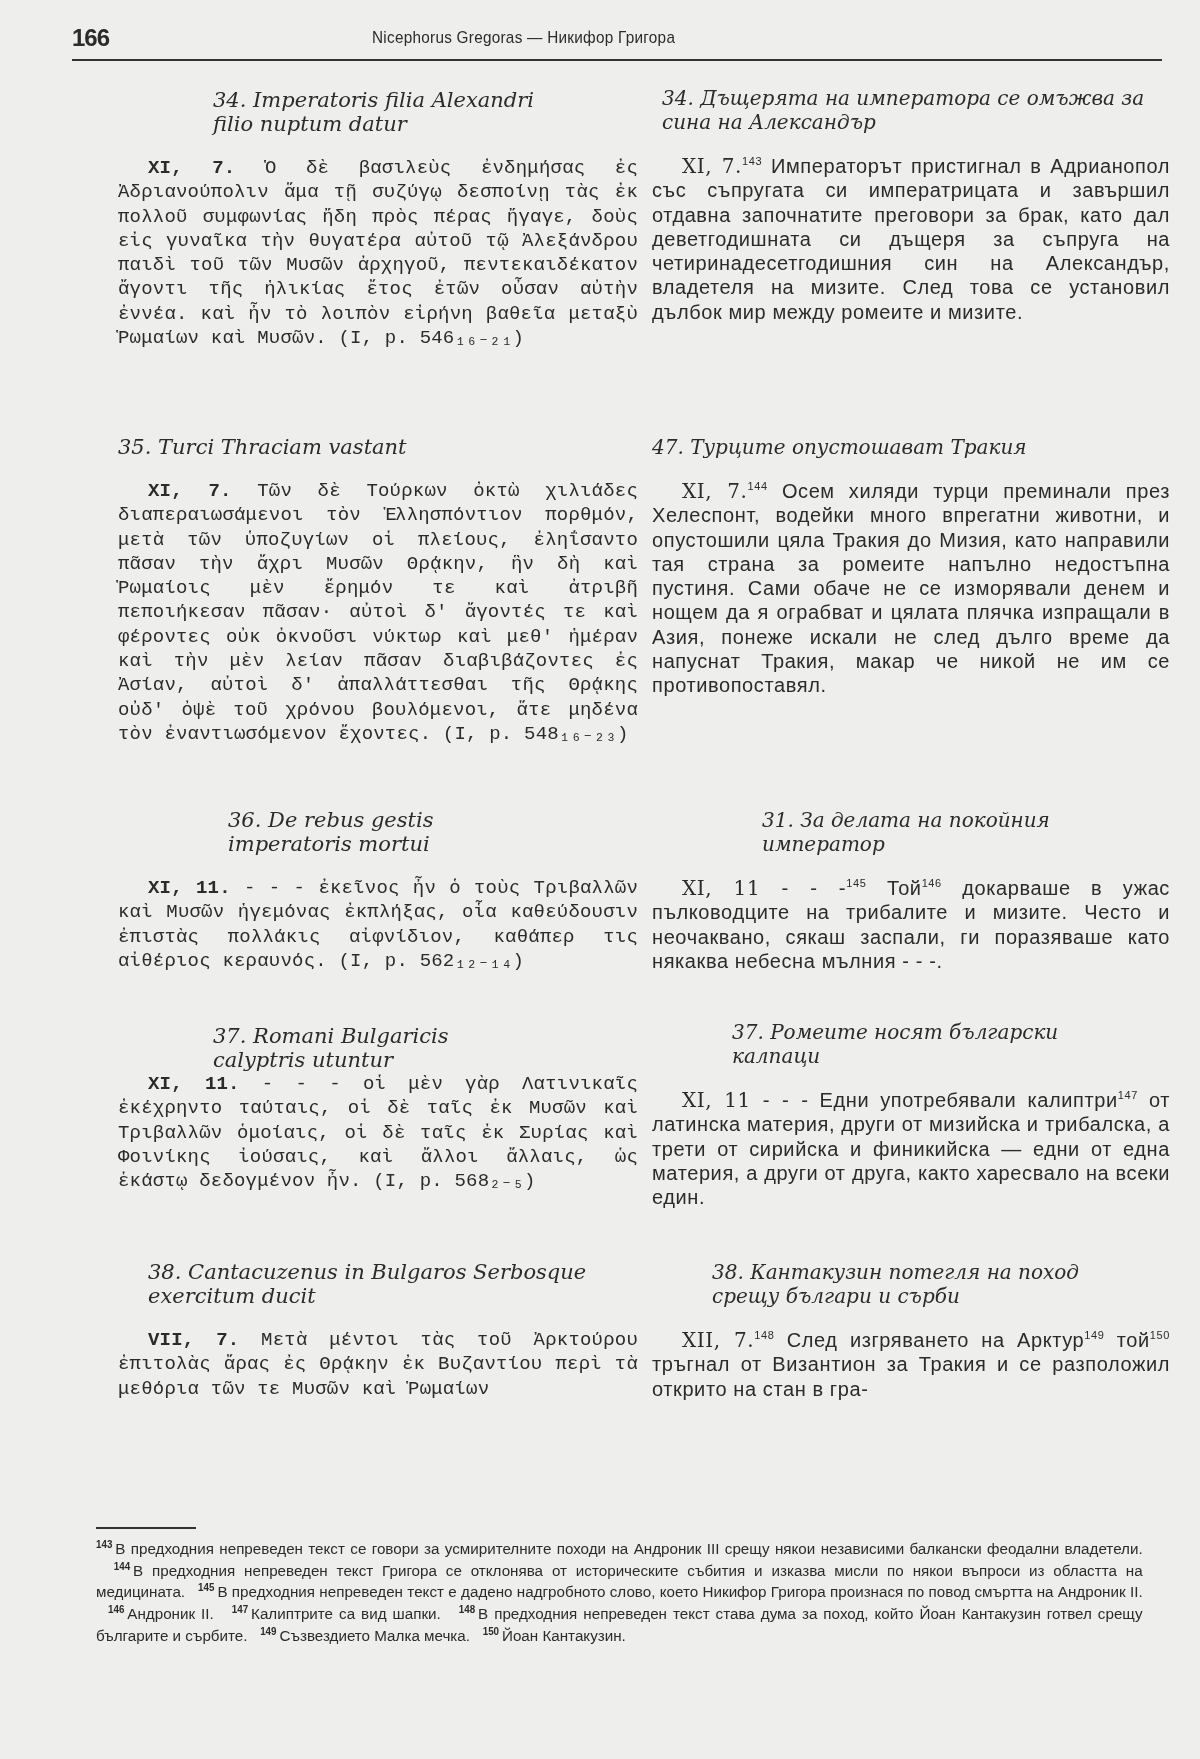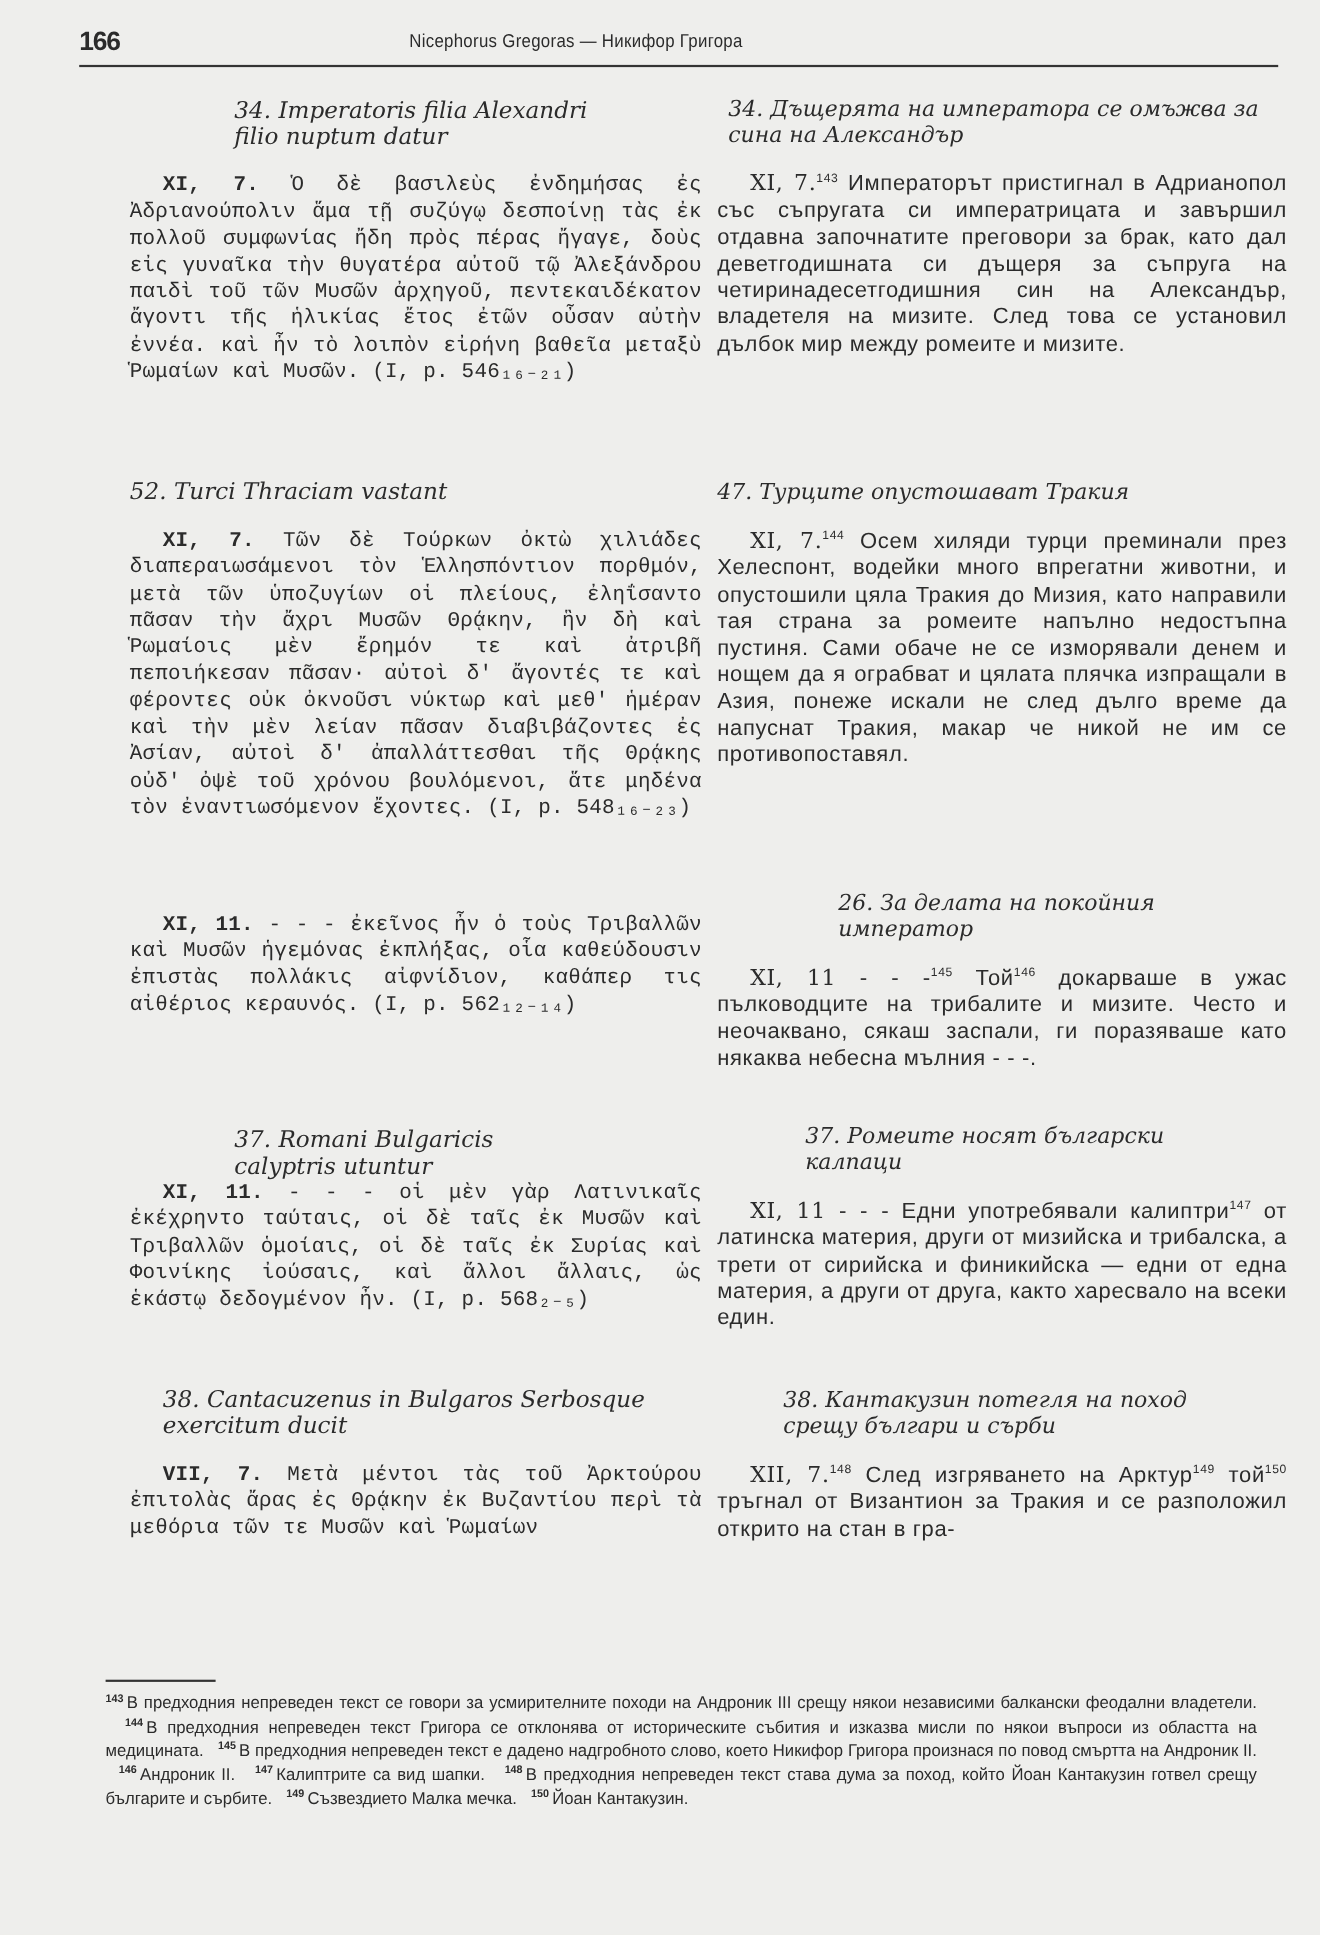--- a/index.html
+++ b/index.html
@@ -57,25 +57,26 @@
     <div class="head-rule"></div>
   </div>
 
   <div class="col col-left greek">
     <div class="section" style="top:0px">
       <p class="sec-title" style="padding:0 95px">34. Imperatoris filia Alexandri filio nuptum datur</p>
       <p class="sec-body" style="margin-top:20px"><span class="ref">XI, 7.</span> <span>Ὁ δὲ βασιλεὺς ἐνδημήσας ἐς Ἀδριανούπολιν ἅμα τῇ συζύγῳ δεσποίνῃ τὰς ἐκ πολλοῦ συμφωνίας ἤδη πρὸς πέρας ἤγαγε, δοὺς εἰς γυναῖκα τὴν θυγατέρα αὐτοῦ τῷ Ἀλεξάνδρου παιδὶ τοῦ τῶν Μυσῶν ἀρχηγοῦ, πεντεκαιδέκατον ἄγοντι τῆς ἡλικίας ἔτος ἐτῶν οὖσαν αὐτὴν ἐννέα. καὶ ἦν τὸ λοιπὸν εἰρήνη βαθεῖα μεταξὺ Ῥωμαίων καὶ Μυσῶν. (I, p. 546₁₆₋₂₁)</span></p>
     </div>
 
     <div class="section" style="top:347px">
-      <p class="sec-title">52. Turci Thraciam vastant</p>
+      <p class="sec-title">35. Turci Thraciam vastant</p>
       <p class="sec-body" style="margin-top:20px"><span class="ref">XI, 7.</span> <span>Τῶν δὲ Τούρκων ὀκτὼ χιλιάδες διαπεραιωσάμενοι τὸν Ἑλλησπόντιον πορθμόν, μετὰ τῶν ὑποζυγίων οἱ πλείους, ἐληΐσαντο πᾶσαν τὴν ἄχρι Μυσῶν Θρᾴκην, ἣν δὴ καὶ Ῥωμαίοις μὲν ἔρημόν τε καὶ ἀτριβῆ πεποιήκεσαν πᾶσαν· αὐτοὶ δ' ἄγοντές τε καὶ φέροντες οὐκ ὀκνοῦσι νύκτωρ καὶ μεθ' ἡμέραν καὶ τὴν μὲν λείαν πᾶσαν διαβιβάζοντες ἐς Ἀσίαν, αὐτοὶ δ' ἀπαλλάττεσθαι τῆς Θρᾴκης οὐδ' ὀψὲ τοῦ χρόνου βουλόμενοι, ἅτε μηδένα τὸν ἐναντιωσόμενον ἔχοντες. (I, p. 548₁₆₋₂₃)</span></p>
     </div>
 
     <div class="section" style="top:720px">
+      <p class="sec-title" style="padding:0 110px">36. De rebus gestis imperatoris mortui</p>
       <p class="sec-body" style="margin-top:20px"><span class="ref">XI, 11.</span> <span>- - - ἐκεῖνος ἦν ὁ τοὺς Τριβαλλῶν καὶ Μυσῶν ἡγεμόνας ἐκπλήξας, οἷα καθεύδουσιν ἐπιστὰς πολλάκις αἰφνίδιον, καθάπερ τις αἰθέριος κεραυνός. (I, p. 562₁₂₋₁₄)</span></p>
     </div>
 
     <div class="section" style="top:936px">
       <p class="sec-title" style="padding:0 95px">37. Romani Bulgaricis calyptris utuntur</p>
       <p class="sec-body" style=""><span class="ref">XI, 11.</span> <span>- - - οἱ μὲν γὰρ Λατινικαῖς ἐκέχρηντο ταύταις, οἱ δὲ ταῖς ἐκ Μυσῶν καὶ Τριβαλλῶν ὁμοίαις, οἱ δὲ ταῖς ἐκ Συρίας καὶ Φοινίκης ἰούσαις, καὶ ἄλλοι ἄλλαις, ὡς ἑκάστῳ δεδογμένον ἦν. (I, p. 568₂₋₅)</span></p>
     </div>
 
     <div class="section" style="top:1172px">
       <p class="sec-title" style="padding:0 30px">38. Cantacuzenus in Bulgaros Serbosque exercitum ducit</p>
@@ -88,21 +89,21 @@
       <p class="sec-title" style="padding:0 10px">34. Дъщерята на императора се омъжва за сина на Александър</p>
       <p class="sec-body" style="margin-top:20px"><span class="ref">XI, 7.</span><sup>143</sup> <span>Императорът пристигнал в Адрианопол със съпругата си императрицата и завършил отдавна започнатите преговори за брак, като дал деветгодишната си дъщеря за съпруга на четиринадесетгодишния син на Александър, владетеля на мизите. След това се установил дълбок мир между ромеите и мизите.</span></p>
     </div>
 
     <div class="section" style="top:347px">
       <p class="sec-title">47. Турците опустошават Тракия</p>
       <p class="sec-body" style="margin-top:20px"><span class="ref">XI, 7.</span><sup>144</sup> <span>Осем хиляди турци преминали през Хелеспонт, водейки много впрегатни животни, и опустошили цяла Тракия до Мизия, като направили тая страна за ромеите напълно недостъпна пустиня. Сами обаче не се изморявали денем и нощем да я ограбват и цялата плячка изпращали в Азия, понеже искали не след дълго време да напуснат Тракия, макар че никой не им се противопоставял.</span></p>
     </div>
 
     <div class="section" style="top:720px">
-      <p class="sec-title" style="padding:0 110px">26. За делата на покойния император</p>
+      <p class="sec-title" style="padding:0 110px">31. За делата на покойния император</p>
       <p class="sec-body" style="margin-top:20px"><span class="ref">XI, 11 - - -</span><sup>145</sup> <span>Той</span><sup>146</sup> <span>докарваше в ужас пълководците на трибалите и мизите. Често и неочаквано, сякаш заспали, ги поразяваше като някаква небесна мълния - - -.</span></p>
     </div>
 
     <div class="section" style="top:932px">
       <p class="sec-title" style="padding:0 80px">37. Ромеите носят български калпаци</p>
       <p class="sec-body" style="margin-top:20px"><span class="ref">XI, 11 - - -</span> <span>Едни употребявали калиптри</span><sup>147</sup> <span>от латинска материя, други от мизийска и трибалска, а трети от сирийска и финикийска — едни от една материя, а други от друга, както харесвало на всеки един.</span></p>
     </div>
 
     <div class="section" style="top:1172px">
       <p class="sec-title" style="padding:0 60px">38. Кантакузин потегля на поход срещу българи и сърби</p>

